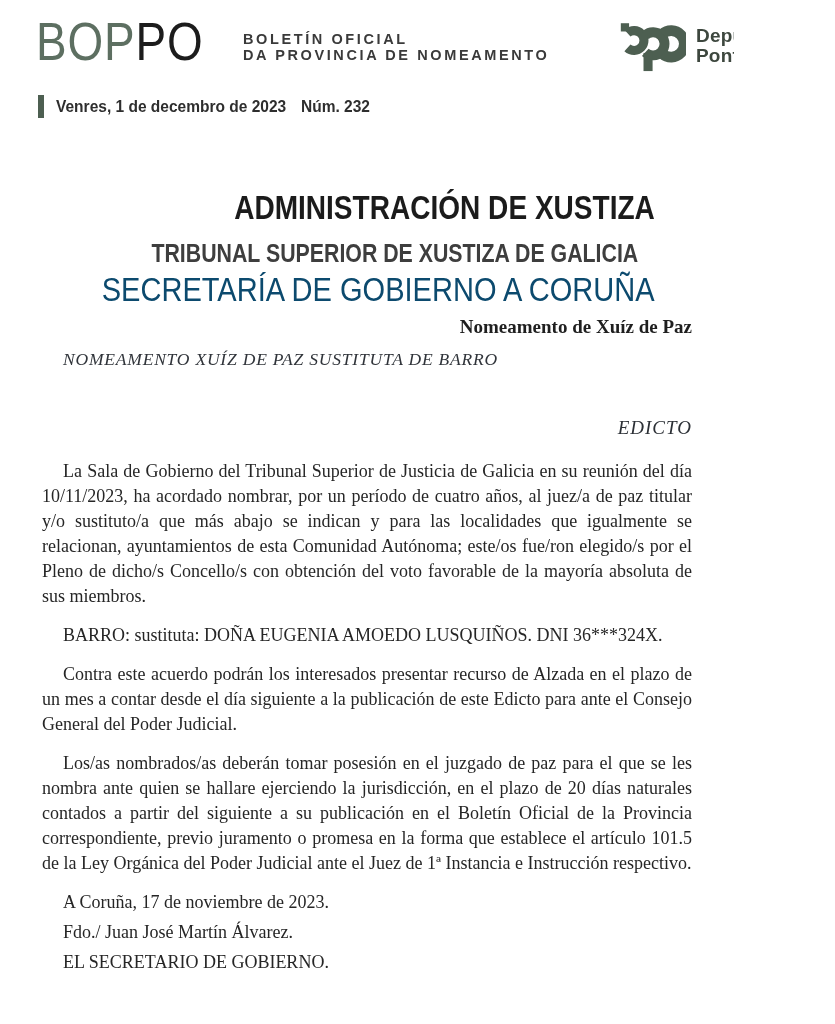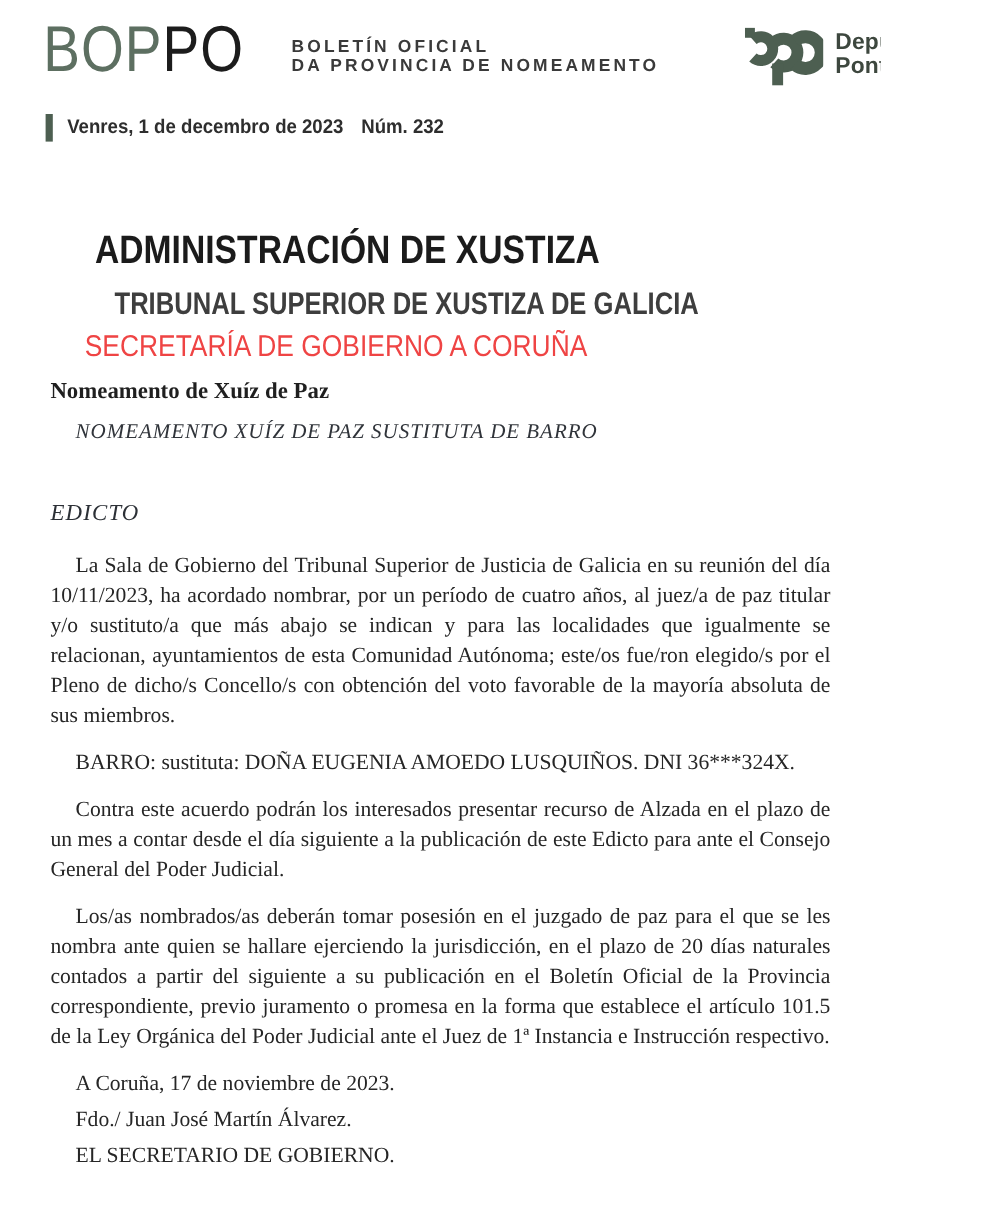--- a/index.html
+++ b/index.html
@@ -90,21 +90,21 @@
     line-height: 21px;
     transform: scaleX(0.94);
     transform-origin: left center;
     white-space: nowrap;
   }
 
   
   .doc {
     padding: 0 42px;
   }
-  .center { text-align: left; }
+  .center { text-align: right; }
   .condensed {
     display: inline-block;
     transform-origin: center center;
     white-space: nowrap;
   }
   .doc-title {
     margin: 45px 0 0;
     font-size: 33px;
     line-height: 36px;
     font-weight: bold;
@@ -114,24 +114,24 @@
   .doc-sub1 {
     margin: 13px 0 0;
     font-size: 26px;
     line-height: 28px;
     font-weight: bold;
     color: #3e3e3e;
   }
   .doc-sub1 .condensed { transform: scaleX(0.82); }
   .doc-sub2 {
     margin: 8px 0 0;
-    font-size: 25px;
+    font-size: 33px;
     line-height: 29px;
     font-weight: normal;
-    color: #ef4444;
+    color: #0c4a6e;
   }
   .doc-sub2 .condensed { transform: scaleX(0.88); }
   .section-heading {
     margin: 12px 0 0;
     font-family: "Liberation Serif", serif;
     font-size: 19px;
     line-height: 22px;
     font-weight: bold;
     color: #1f1f1f;
   }

